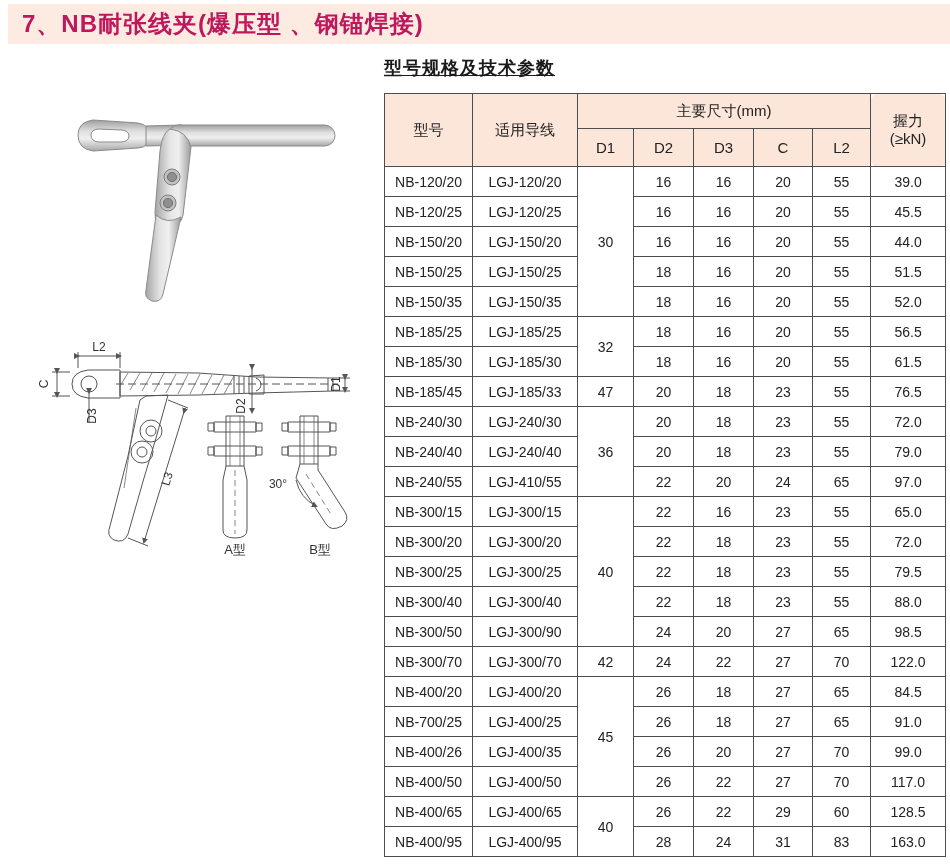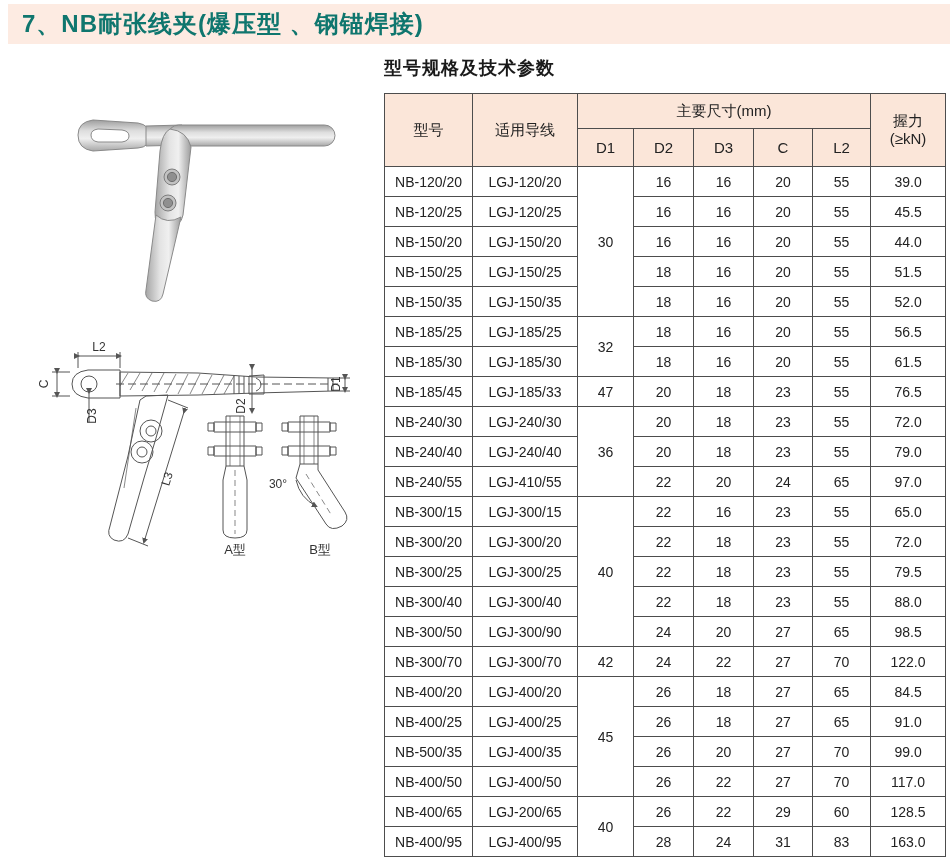--- a/index.html
+++ b/index.html
@@ -6,45 +6,45 @@
   body{
     width:950px;height:865px;position:relative;background:#ffffff;
     font-family:"Liberation Sans","DejaVu Sans",sans-serif;
     overflow:hidden;
   }
   .banner{
     position:absolute;left:8px;top:4px;right:0;height:40px;
     background:#fdebe2;display:flex;align-items:center;
   }
   .banner .title{
-    font-size:24px;font-weight:bold;color:#0f766e;
+    font-size:24px;font-weight:bold;color:#be185d;
     padding-left:14px;letter-spacing:1px;white-space:nowrap;
   }
   .subtitle{
     position:absolute;left:384px;top:56px;
-    font-size:18px;font-weight:600;color:#1a1a1a;letter-spacing:1px;
+    font-size:18px;font-weight:600;color:#1a1a1a;letter-spacing:1px;text-decoration:underline;
   }
   .photo-wrap{position:absolute;left:50px;top:85px;width:290px;height:235px;}
   .drawing-wrap{position:absolute;left:28px;top:338px;width:352px;height:240px;}
   .table-wrap{position:absolute;left:384px;top:93px;width:561px;}
   table.spec{
     border-collapse:collapse;table-layout:fixed;width:561px;
     font-size:14px;color:#222;
   }
   table.spec th,table.spec td{
     border:1px solid #4d4d4d;text-align:center;vertical-align:middle;
     padding:0;overflow:hidden;white-space:nowrap;
   }
   table.spec thead th{
     background:#fbe6d9;font-weight:normal;font-size:15px;color:#222;
   }
   thead tr.h1 th{height:34px;}
   thead tr.h2 th{height:37px;}
   table.spec tbody td{height:29px;background:#ffffff;font-size:14px;}
-  .grip-head{line-height:18px;}
+  .grip-head{line-height:18px;border-radius:7px;}
   svg text{font-family:"Liberation Sans","DejaVu Sans",sans-serif;}
 </style>
 </head>
 <body>
 
 <div class="banner">
   <div class="title">7、NB耐张线夹(爆压型 、钢锚焊接)</div>
 </div>
 
 <div class="subtitle">型号规格及技术参数</div>
@@ -385,49 +385,49 @@
           <td>NB-400/20</td>
           <td>LGJ-400/20</td>
           <td rowspan="4">45</td>
           <td>26</td>
           <td>18</td>
           <td>27</td>
           <td>65</td>
           <td>84.5</td>
         </tr>
         <tr>
-          <td>NB-400/25</td>
+          <td>NB-700/25</td>
           <td>LGJ-400/25</td>
           <td>26</td>
           <td>18</td>
           <td>27</td>
           <td>65</td>
           <td>91.0</td>
         </tr>
         <tr>
-          <td>NB-500/35</td>
+          <td>NB-400/26</td>
           <td>LGJ-400/35</td>
           <td>26</td>
           <td>20</td>
           <td>27</td>
           <td>70</td>
           <td>99.0</td>
         </tr>
         <tr>
           <td>NB-400/50</td>
           <td>LGJ-400/50</td>
           <td>26</td>
           <td>22</td>
           <td>27</td>
           <td>70</td>
           <td>117.0</td>
         </tr>
         <tr>
           <td>NB-400/65</td>
-          <td>LGJ-200/65</td>
+          <td>LGJ-400/65</td>
           <td rowspan="2">40</td>
           <td>26</td>
           <td>22</td>
           <td>29</td>
           <td>60</td>
           <td>128.5</td>
         </tr>
         <tr>
           <td>NB-400/95</td>
           <td>LGJ-400/95</td>

